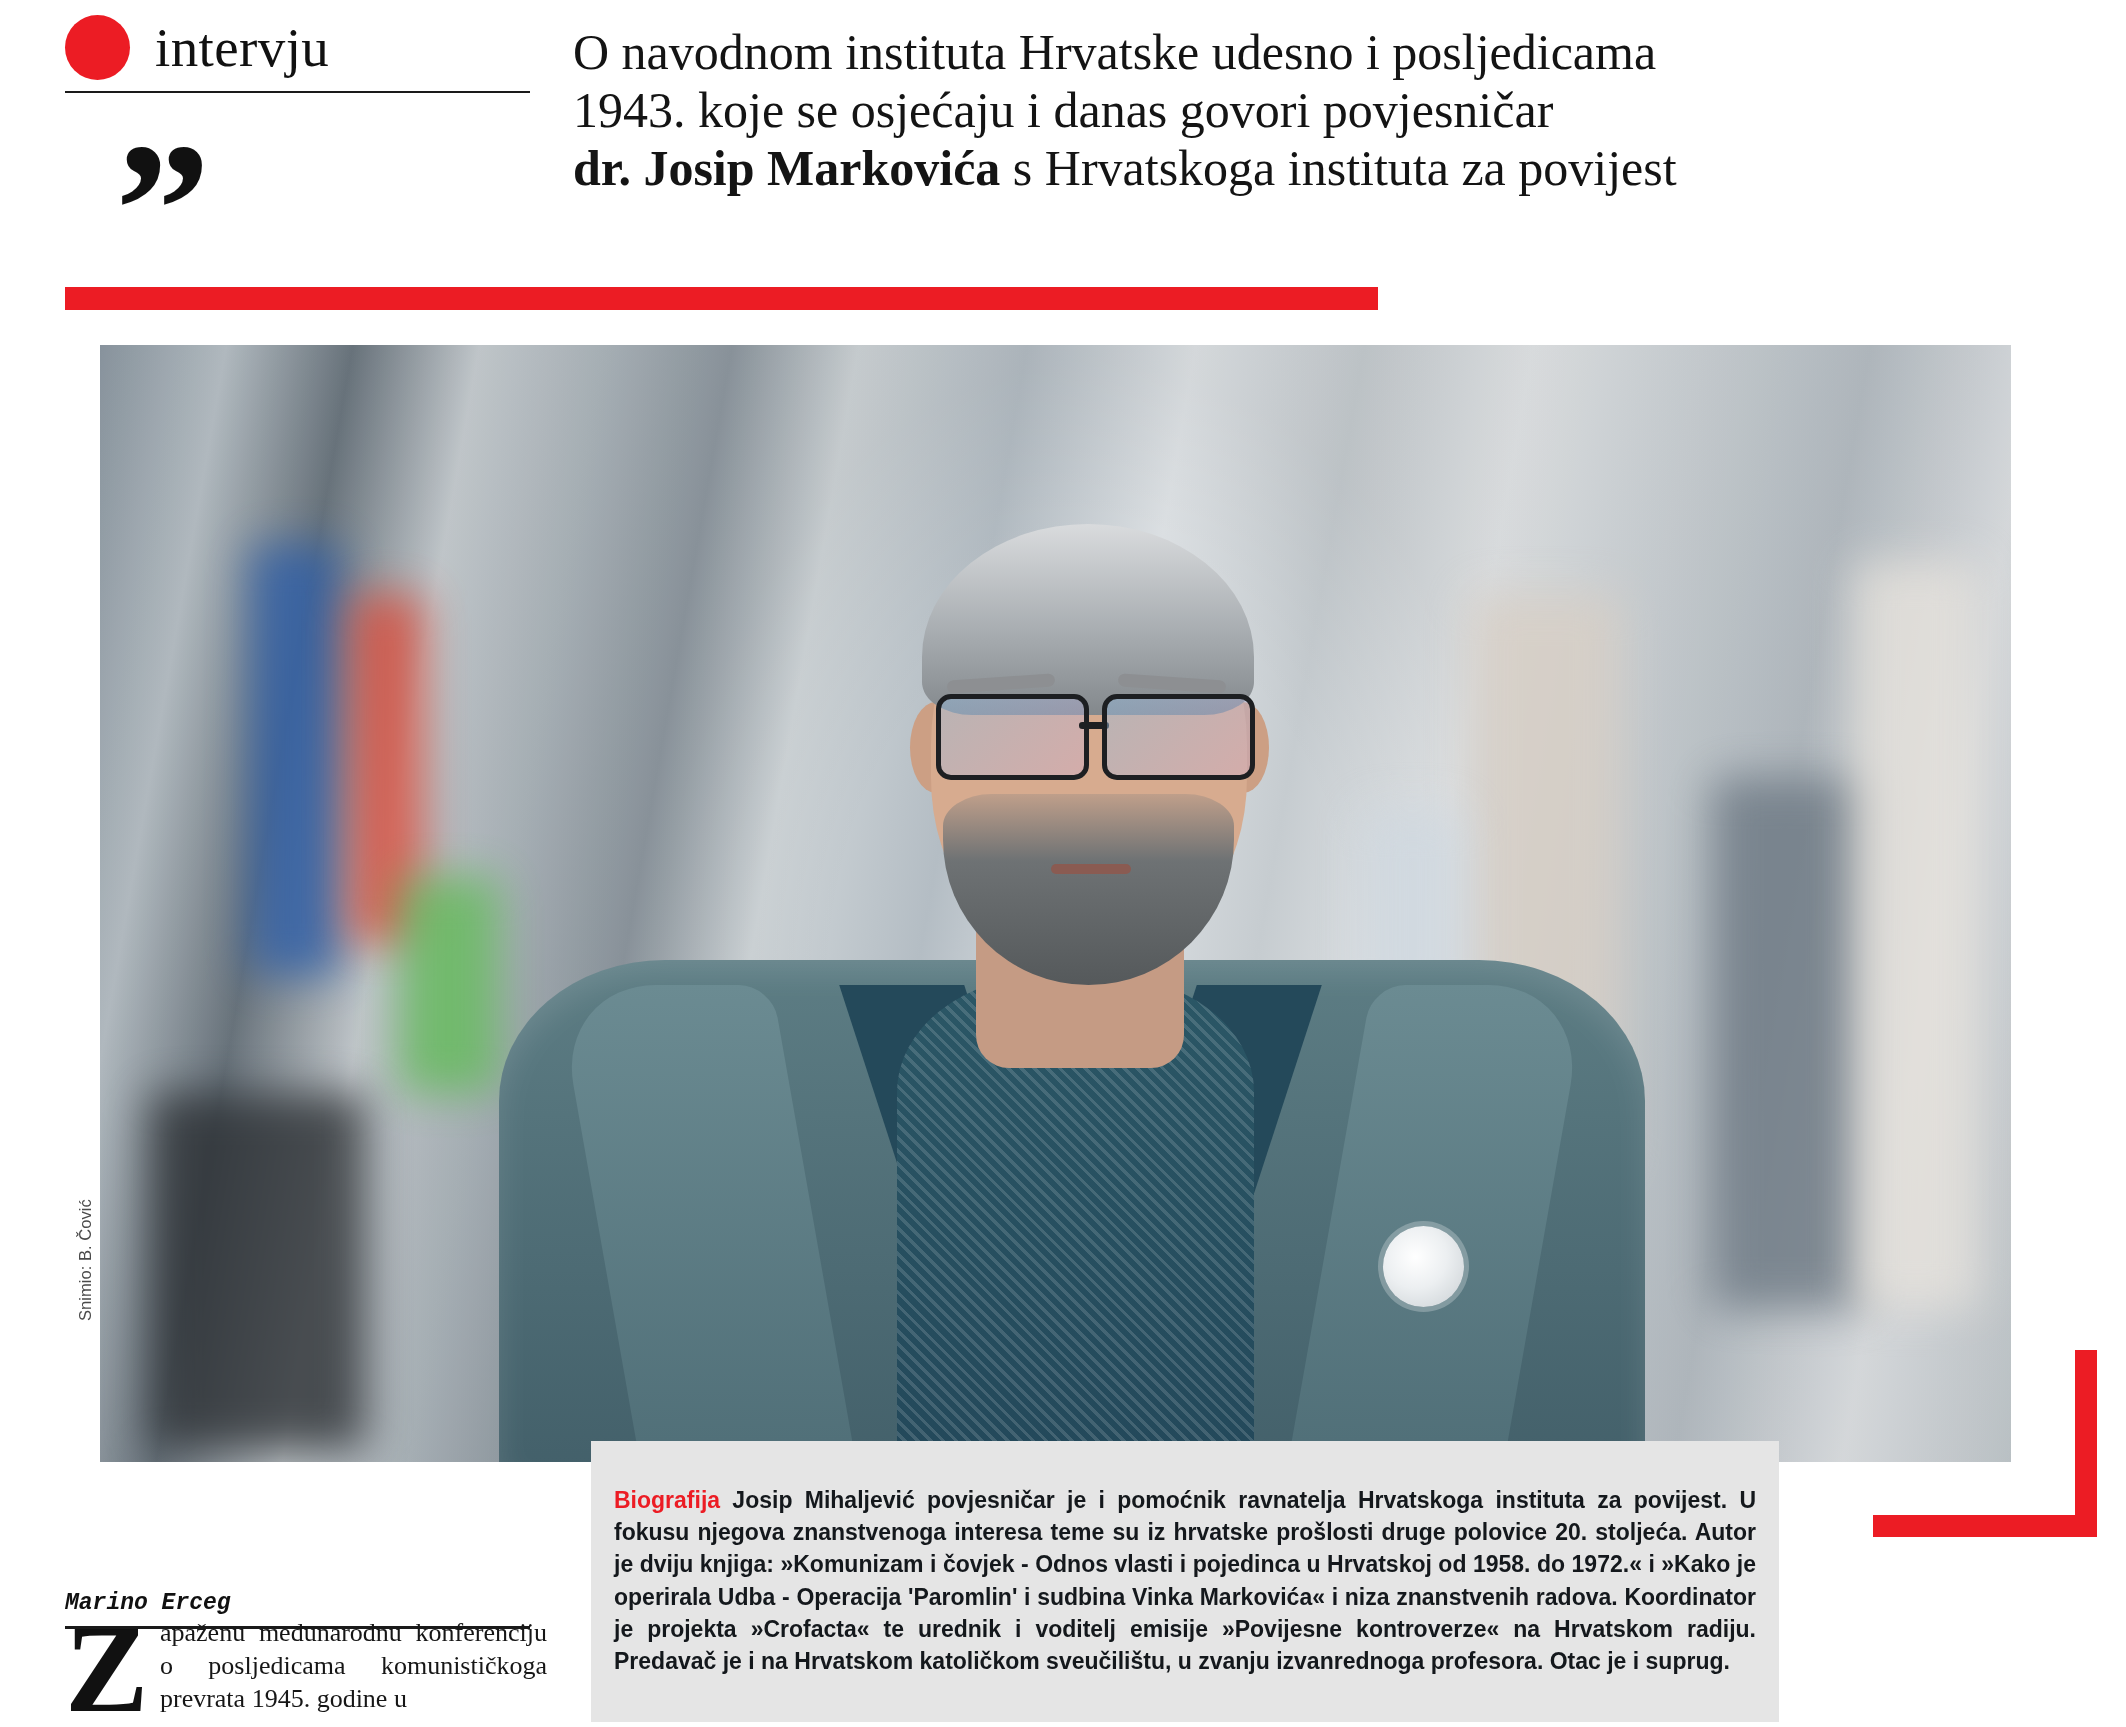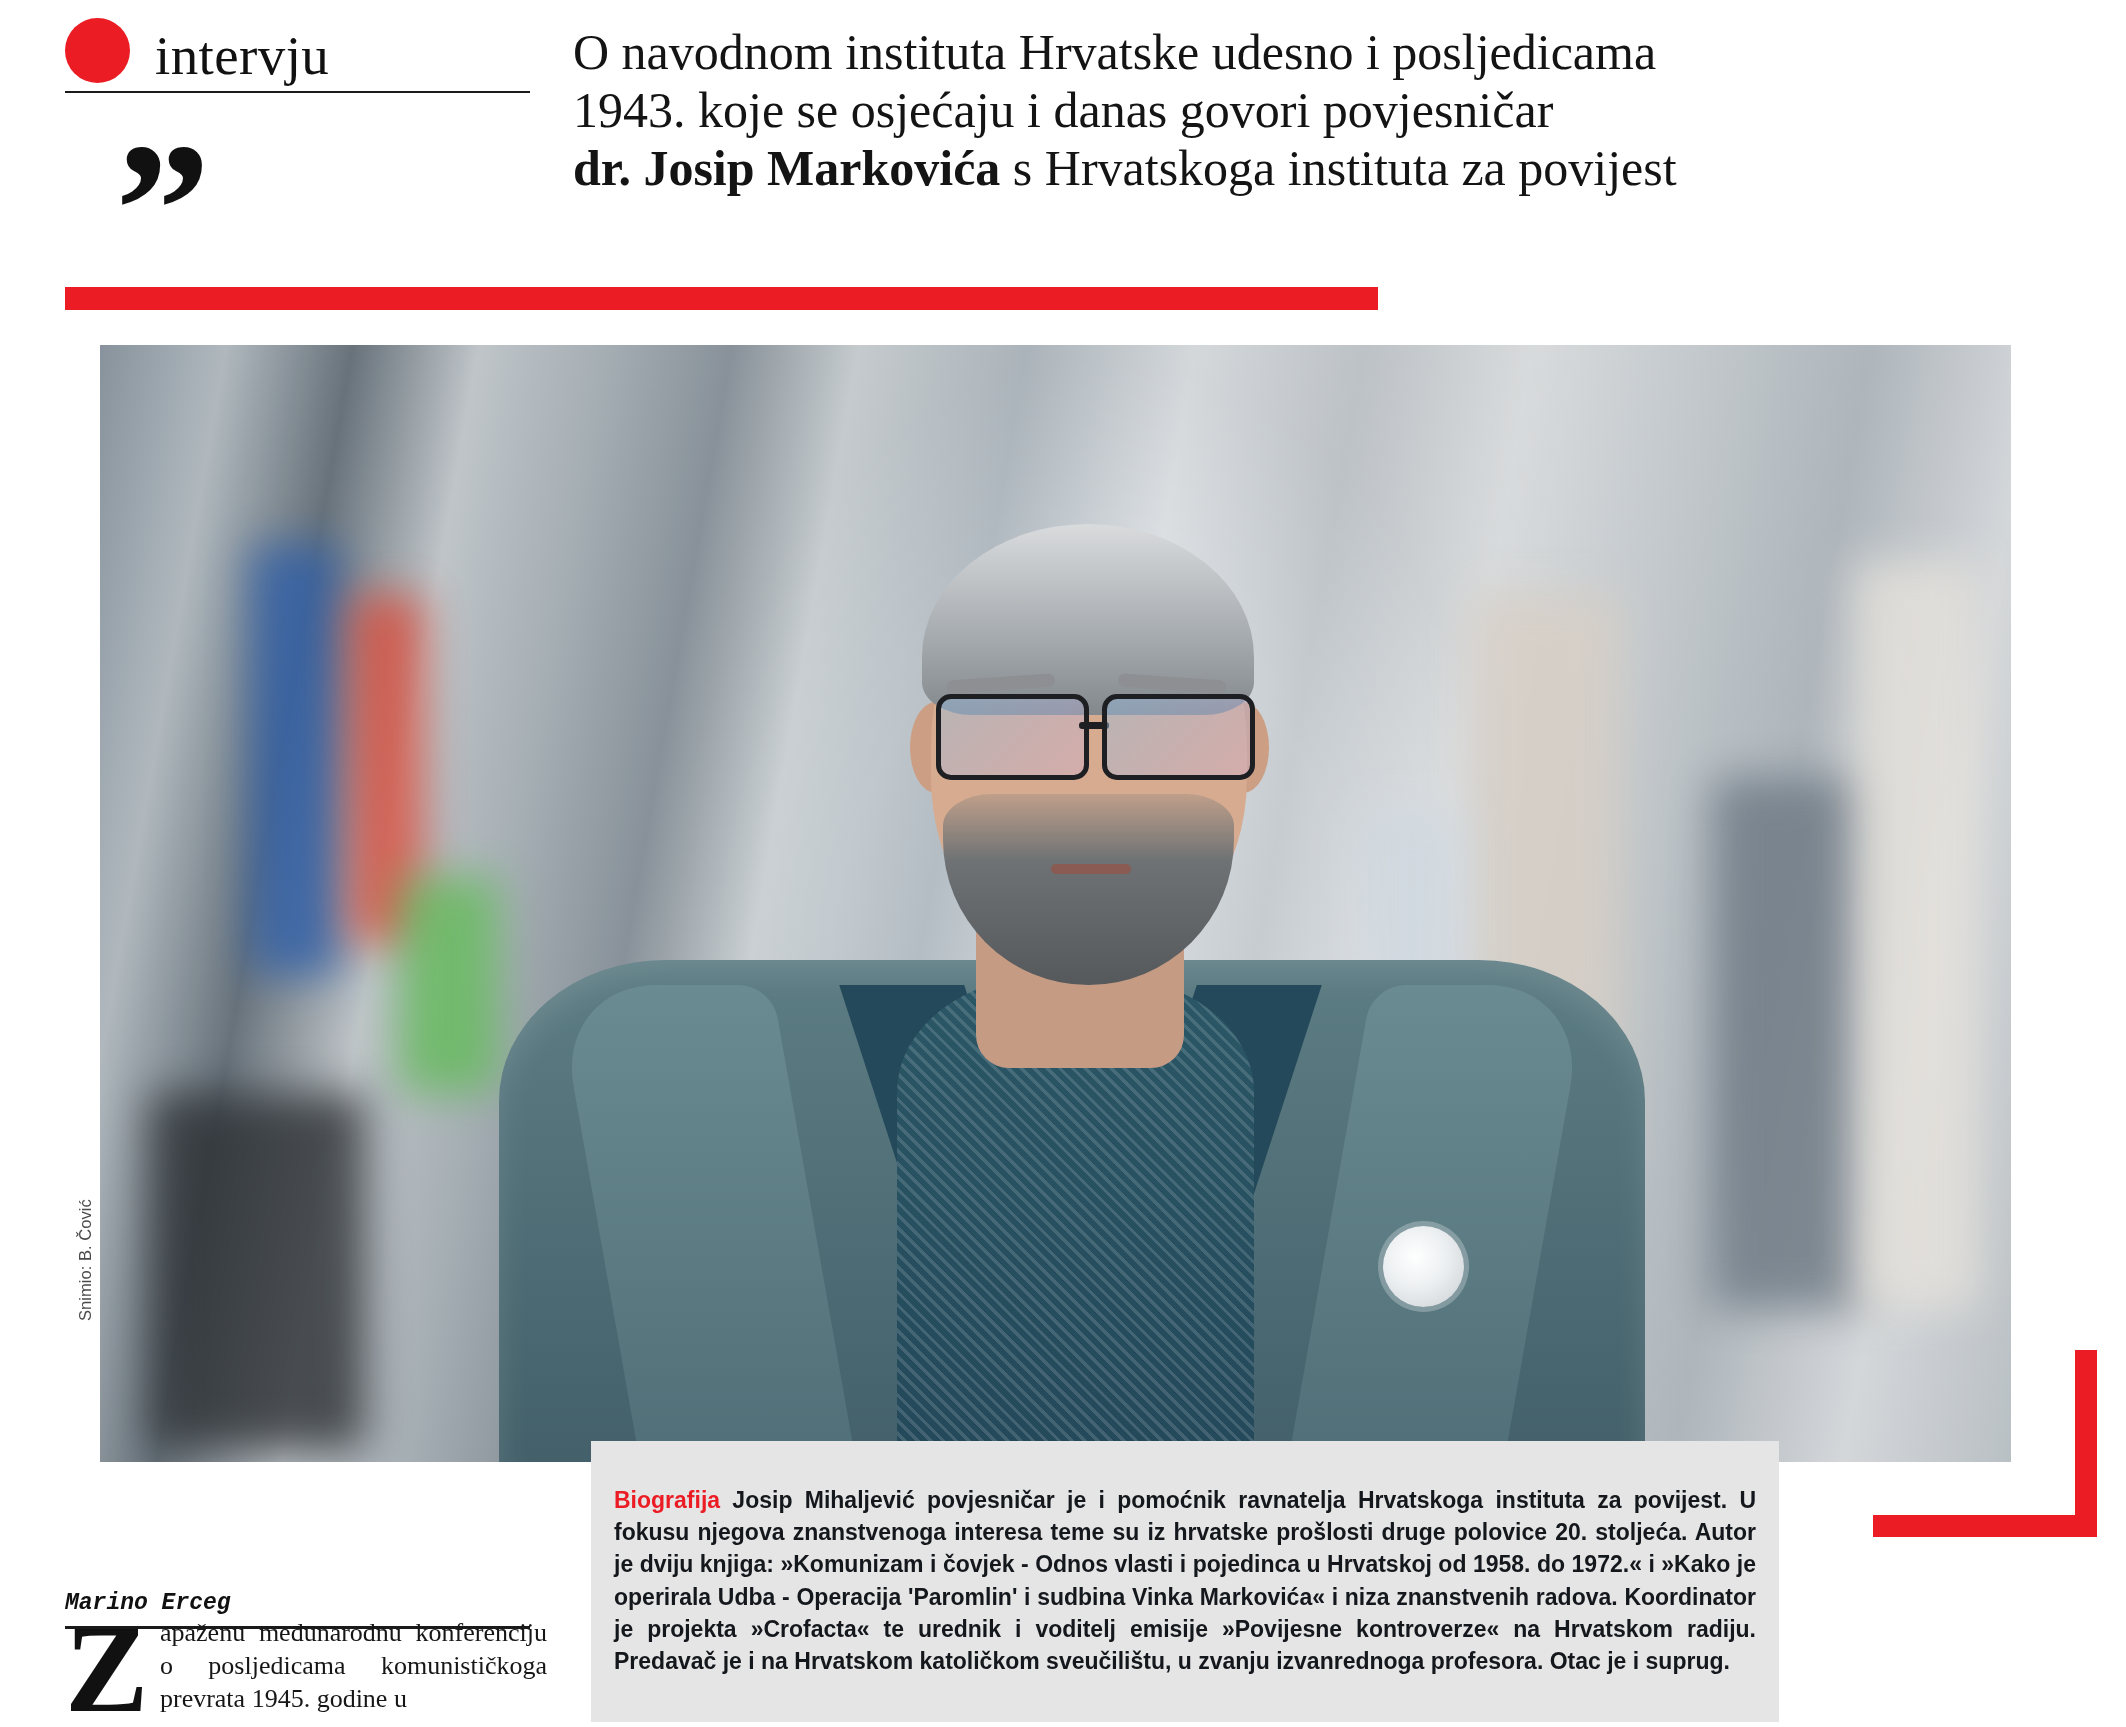--- a/index.html
+++ b/index.html
@@ -24,21 +24,21 @@
   }
 
   .kicker-block {
     position: absolute;
     left: 65px;
     top: 11.6px;
     width: 465px;
   }
   .kicker-row {
     display: flex;
-    align-items: flex-end;
+    align-items: center;
     gap: 25px;
     height: 71px;
   }
   .red-dot {
     width: 65px;
     height: 65px;
     border-radius: 50%;
     background: #ec1c24;
     flex: 0 0 auto;
   }

